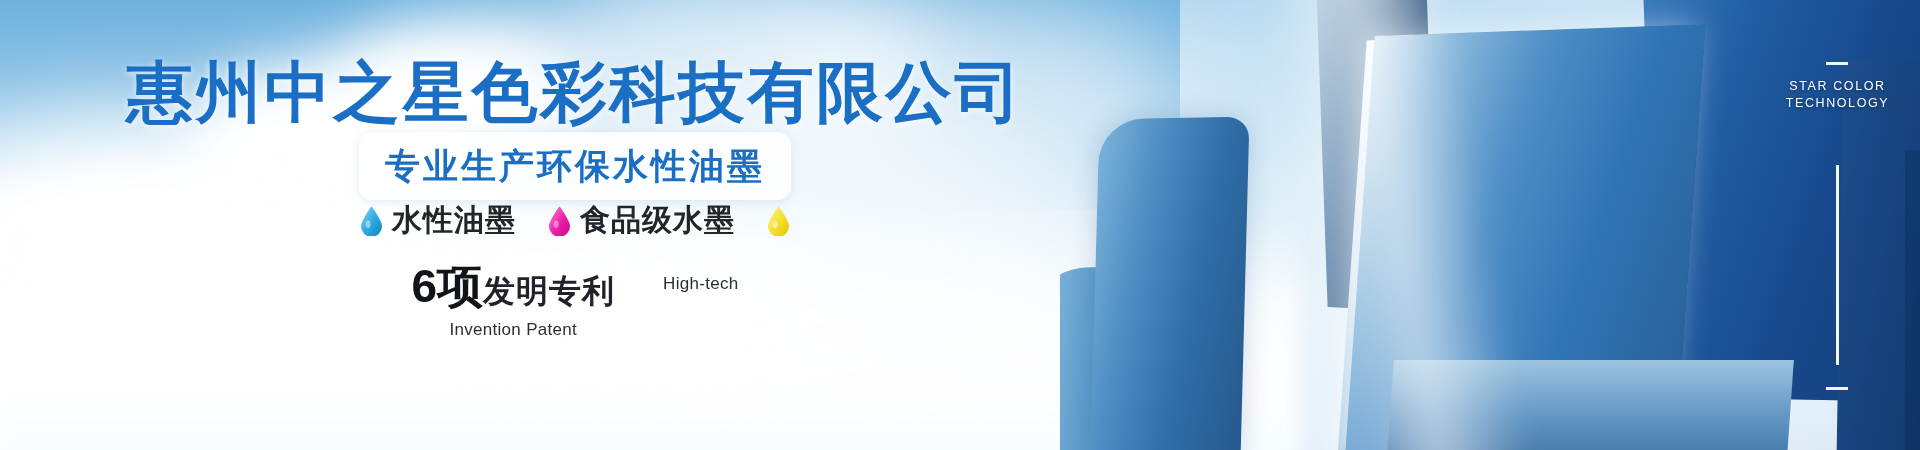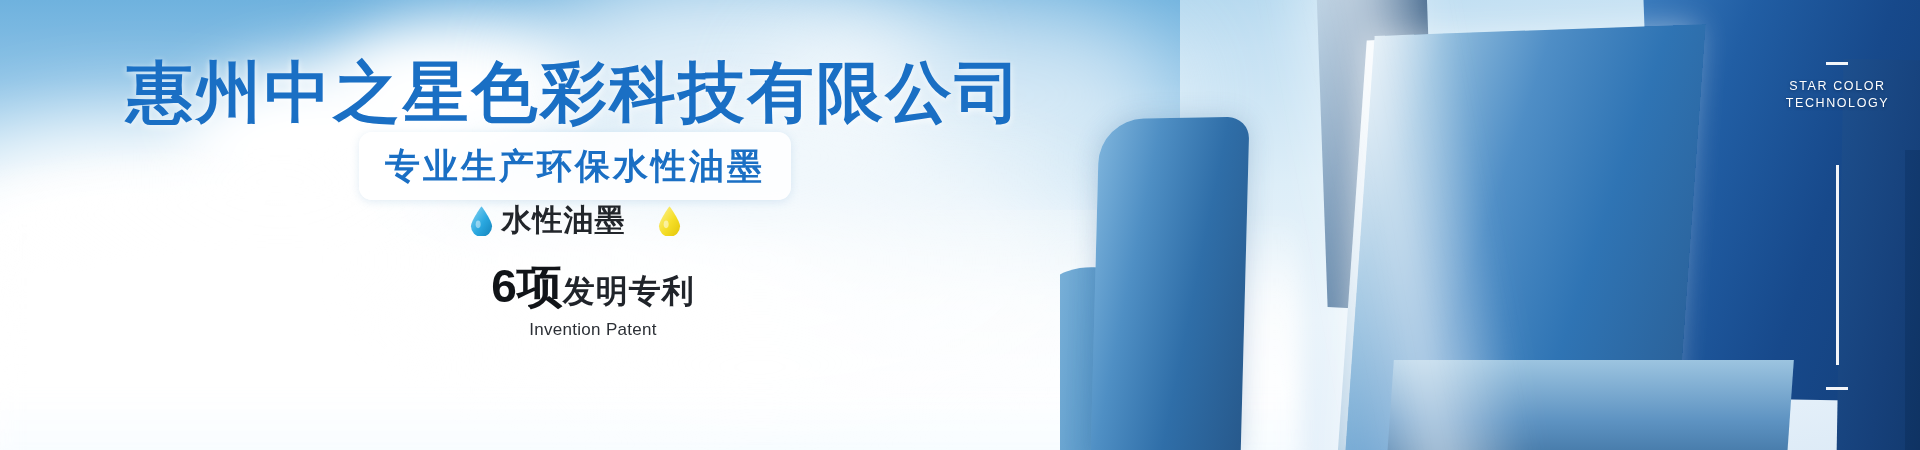--- a/index.html
+++ b/index.html
@@ -155,21 +155,21 @@
   }
   .feature{display:flex;align-items:center;gap:9px;}
   .drop{width:23px;height:31px;flex:0 0 auto;}
   .feature-label{
     font-size:30px;font-weight:bold;color:#22262b;letter-spacing:1px;
     text-shadow:0 1px 4px rgba(255,255,255,.85);
   }
 
   .creds{
     position:absolute;left:0;top:263px;width:1150px;
-    display:flex;justify-content:center;align-items:flex-start;gap:48px;padding-left:42px;
+    display:flex;justify-content:center;align-items:flex-start;gap:48px;
   }
   .cred{text-align:center;}
   .cred-main{white-space:nowrap;line-height:1;}
   .cred-strong{font-size:46px;font-weight:bold;color:#111418;letter-spacing:0px;}
   .cred-rest{font-size:32px;font-weight:bold;color:#20242a;letter-spacing:1px;}
   .cred-en{
     margin-top:11px;font-size:17px;color:#2b2f35;letter-spacing:.3px;font-weight:normal;
   }
 </style>
 </head>
@@ -233,20 +233,34 @@
                 <stop offset="55%" stop-color="#2aa8e0"></stop>
                 <stop offset="100%" stop-color="#1483bb"></stop>
           </linearGradient>
             </defs>
           <path d="M12 1 C12 1 1 16 1 22 a11 11 0 0 0 22 0 C23 16 12 1 12 1 Z" fill="url(#g0)"></path>
           <ellipse cx="8.5" cy="20" rx="2.6" ry="4" fill="#ffffff" opacity=".45"></ellipse>
         </svg>
         <span class="feature-label">水性油墨</span>
       </div>
 
+      <div class="feature">
+        <svg class="drop" viewBox="0 0 24 32">
+          <defs>
+              <linearGradient id="g1" x1="0" y1="0" x2="1" y2="1">
+            <stop offset="0%" stop-color="#ff8ad6"></stop>
+                <stop offset="55%" stop-color="#ec1ba7"></stop>
+                <stop offset="100%" stop-color="#c60d89"></stop>
+          </linearGradient>
+            </defs>
+          <path d="M12 1 C12 1 1 16 1 22 a11 11 0 0 0 22 0 C23 16 12 1 12 1 Z" fill="url(#g1)"></path>
+          <ellipse cx="8.5" cy="20" rx="2.6" ry="4" fill="#ffffff" opacity=".4"></ellipse>
+        </svg>
+        <span class="feature-label">食品级水墨</span>
+      </div>
 
       <div class="feature">
         <svg class="drop" viewBox="0 0 24 32">
           <defs>
               <linearGradient id="g2" x1="0" y1="0" x2="1" y2="1">
             <stop offset="0%" stop-color="#fdf39a"></stop>
                 <stop offset="55%" stop-color="#f5de28"></stop>
                 <stop offset="100%" stop-color="#e3c507"></stop>
           </linearGradient>
             </defs>
@@ -258,17 +272,18 @@
 
     <div class="creds">
       <div class="cred">
         <div class="cred-main">
           <span class="cred-strong">6项</span><span class="cred-rest">发明专利</span>
         </div>
         <div class="cred-en">Invention Patent</div>
       </div>
 
       <div class="cred">
+        <div class="cred-en">High-tech</div>
       </div>
     </div>
 
   </div>
 </div>
 
 </body></html>

